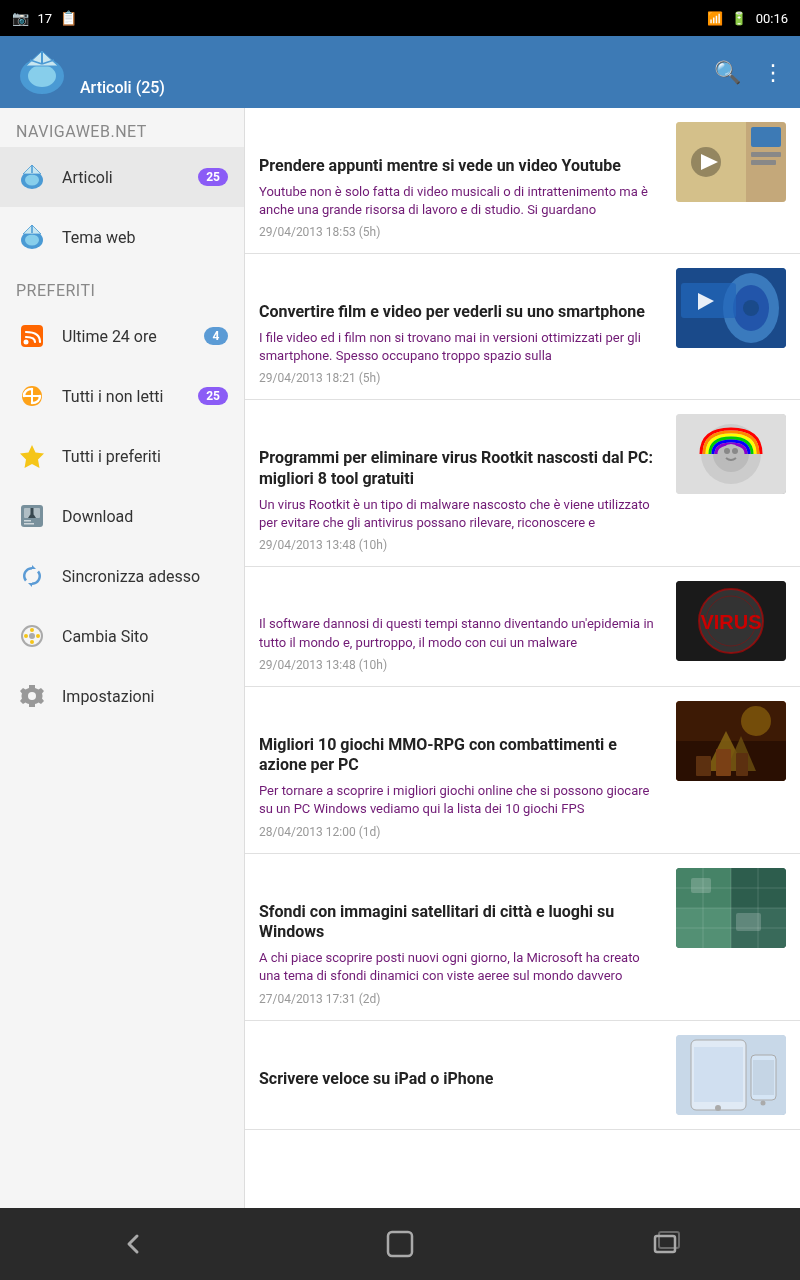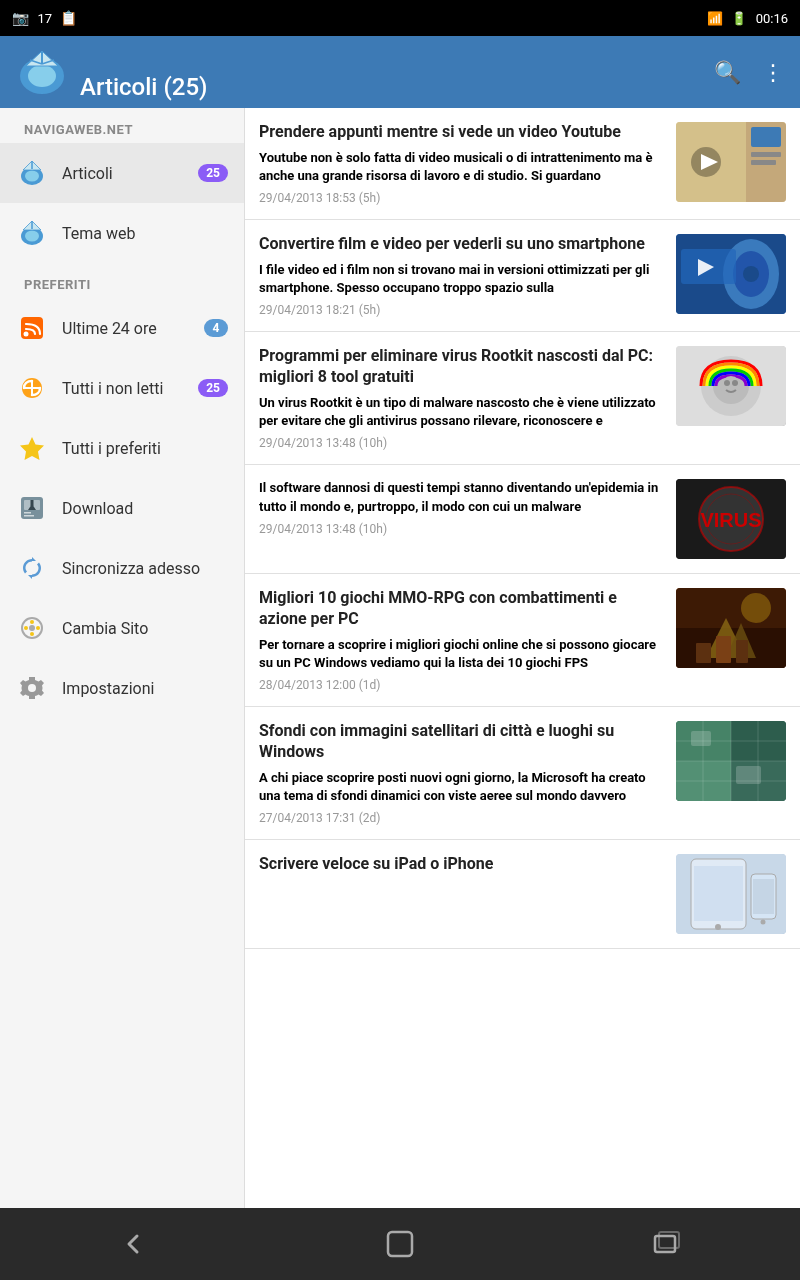--- a/index.html
+++ b/index.html
@@ -51,21 +51,21 @@
     }
     .top-bar-logo {
       width: 52px;
       height: 52px;
       margin-right: 12px;
       flex-shrink: 0;
     }
     .top-bar-title {
       flex: 1;
       color: #fff;
-      font-size: 24px;
+      font-size: 16px;
       font-weight: 500;
       margin-top: 30px;
     }
     .top-bar-actions {
       display: flex;
       align-items: center;
       gap: 20px;
     }
     .top-bar-action {
       color: #fff;
@@ -83,26 +83,25 @@
     
     .sidebar {
       width: 245px;
       background: #f5f5f5;
       flex-shrink: 0;
       overflow-y: auto;
       border-right: 1px solid #ddd;
     }
     .sidebar-section-label {
       padding: 14px 16px 6px 16px;
-      font-size: 13px;
-      font-weight: 700;
+      font-size: 16px;
+      font-weight: 400;
       color: #888;
       letter-spacing: 0.5px;
       text-transform: uppercase;
-      margin-left: 8px;
     }
     .sidebar-item {
       display: flex;
       align-items: center;
       padding: 14px 16px;
       cursor: pointer;
       gap: 14px;
       position: relative;
     }
     .sidebar-item.active {
@@ -145,38 +144,38 @@
       display: flex;
       align-items: flex-start;
       padding: 14px 14px;
       border-bottom: 1px solid #e0e0e0;
       cursor: pointer;
       gap: 12px;
     }
     .article-content {
       flex: 1;
       min-width: 0;
+      margin-top: 34px;
     }
     .article-title {
       font-size: 16px;
       font-weight: 700;
       color: #222;
       line-height: 1.3;
       margin-bottom: 6px;
     }
     .article-excerpt {
       font-size: 13px;
-      color: #000000;
+      color: #701a75;
       line-height: 1.4;
       margin-bottom: 6px;
       display: -webkit-box;
       -webkit-line-clamp: 3;
       -webkit-box-orient: vertical;
       overflow: hidden;
-      font-weight: bold;
     }
     .article-meta {
       font-size: 12px;
       color: #999;
     }
     .article-thumb {
       width: 110px;
       height: 80px;
       flex-shrink: 0;
       border-radius: 4px;

